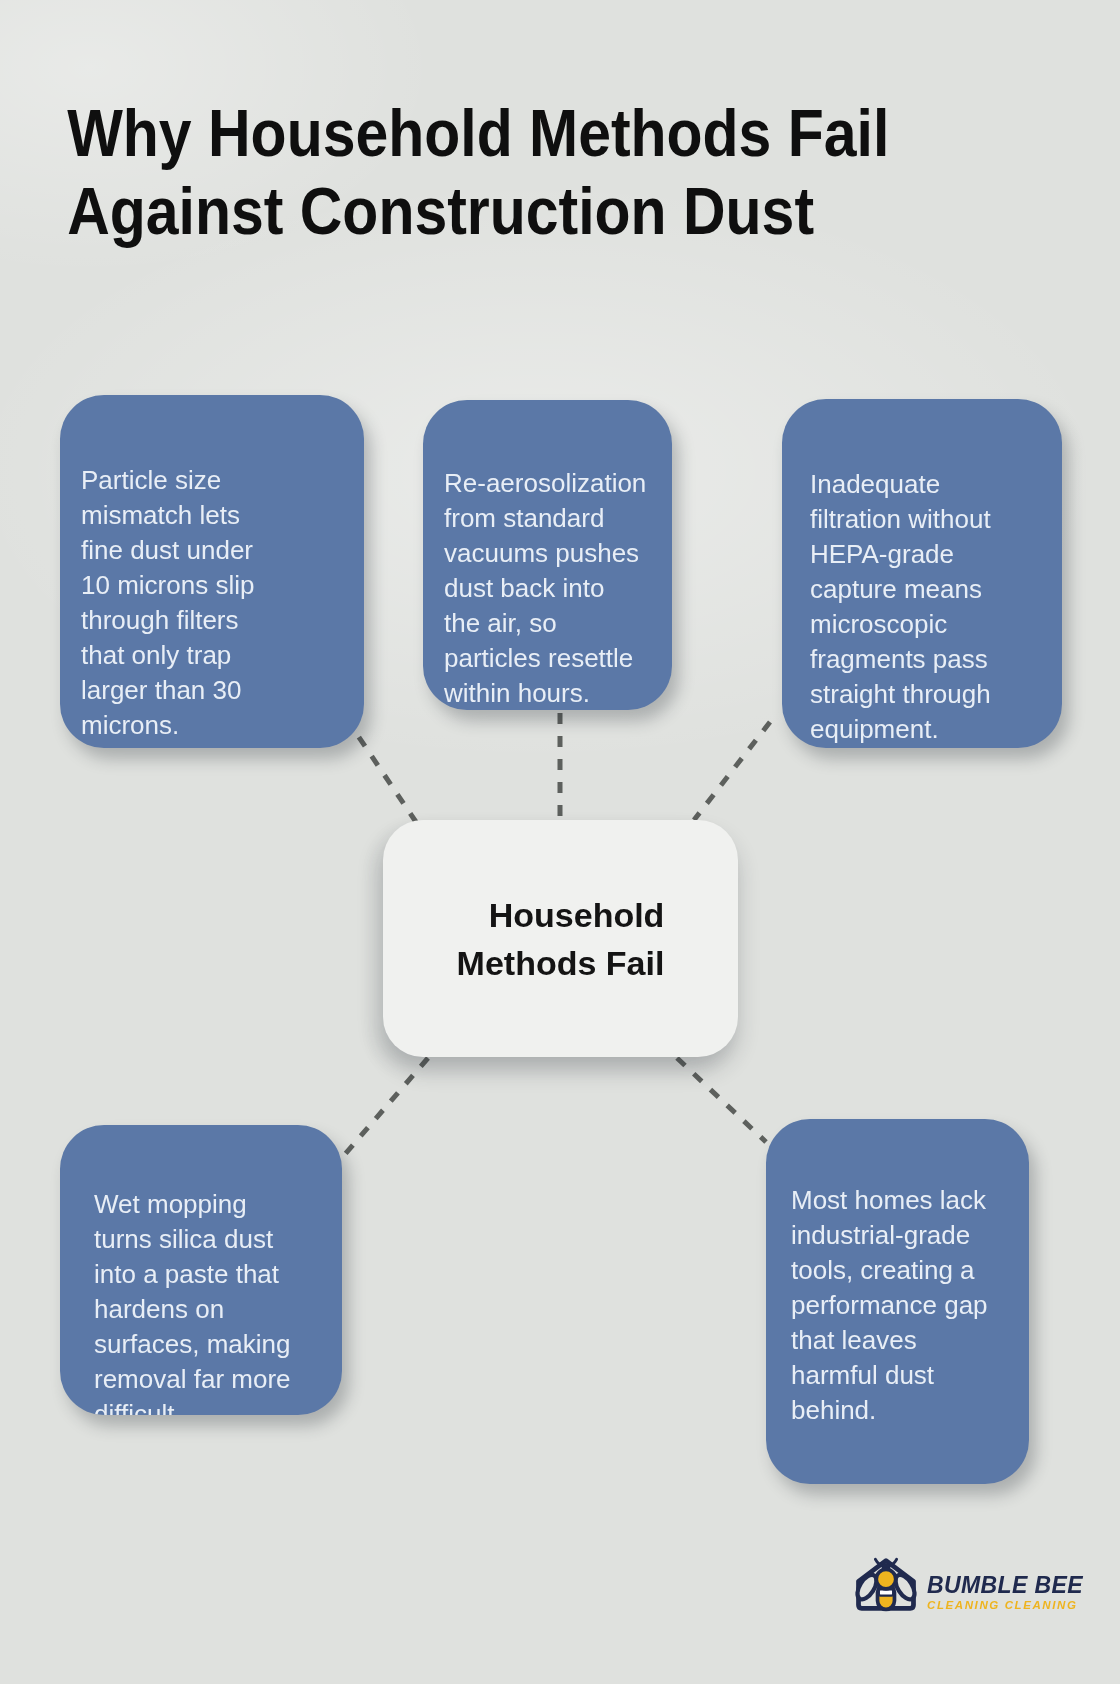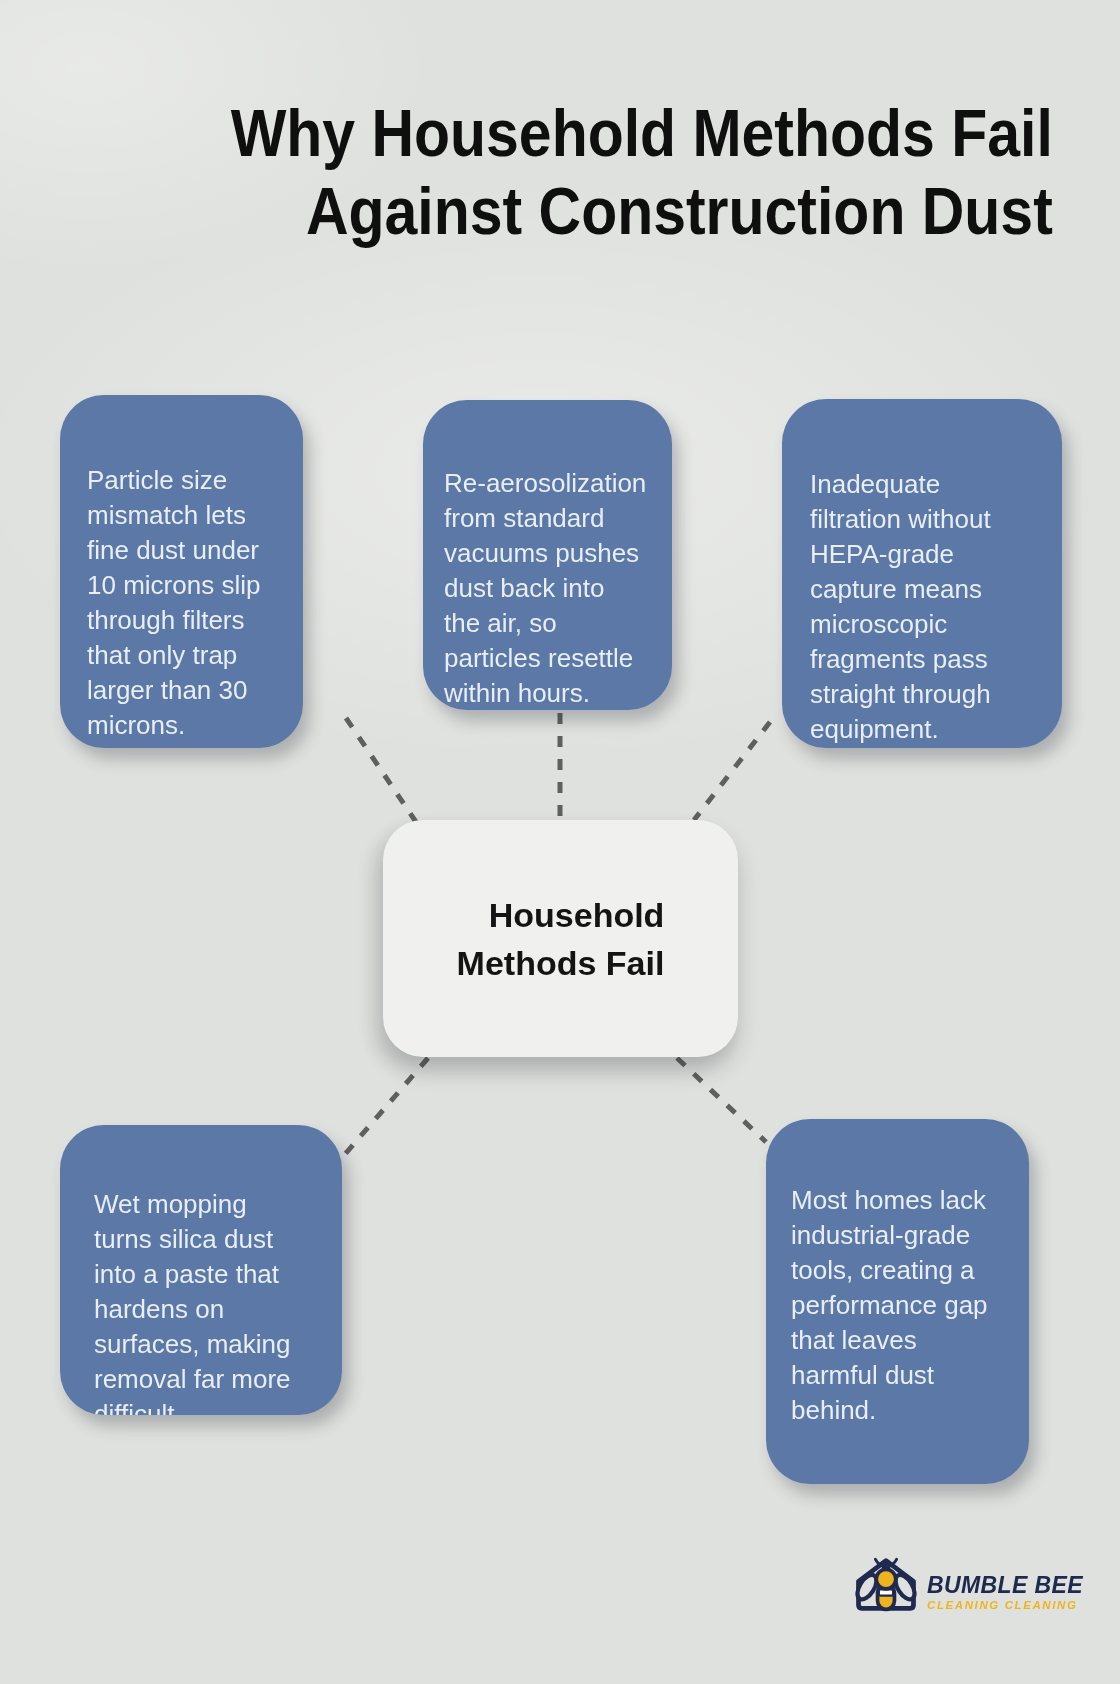--- a/index.html
+++ b/index.html
@@ -18,21 +18,21 @@
     width:1120px;height:1684px;
     margin:0 auto;
     overflow:hidden;
     background:
       radial-gradient(820px 420px at 48% 28%, rgba(255,255,255,0.35) 0%, rgba(255,255,255,0) 70%),
       radial-gradient(500px 300px at 8% 4%, rgba(255,255,255,0.30) 0%, rgba(255,255,255,0) 70%),
       var(--background);
   }
   .title{
     position:absolute;left:0;right:0;top:94px;
-    margin:0;text-align:right;color:var(--title);
+    margin:0;text-align:left;color:var(--title);
     font-weight:bold;
   }
   .t-line{
     display:block;
     font-size:67px;line-height:78px;
     transform:scaleX(0.88);
     transform-origin:50% 50%;
     letter-spacing:0;
     white-space:nowrap;
   }
@@ -45,21 +45,21 @@
   }
   .node{
     position:absolute;box-sizing:border-box;overflow:hidden;
     background:var(--node-fill);
     border-radius:44px;
     color:var(--node-text);
     font-size:26px;line-height:35px;
     white-space:pre-line;
     box-shadow:7px 11px 16px rgba(40,45,55,0.28);
   }
-  .n1{left:60px;top:395px;width:243px;height:353px;padding:33px 18px 0 27px;}
+  .n1{left:60px;top:395px;width:304px;height:353px;padding:33px 18px 0 21px;}
   .n2{left:423px;top:400px;width:249px;height:310px;padding:31px 12px 0 21px;}
   .n3{left:782px;top:399px;width:280px;height:349px;padding:33px 14px 0 28px;}
   .n4{left:60px;top:1125px;width:282px;height:290px;padding:27px 14px 0 34px;}
   .n5{left:766px;top:1119px;width:263px;height:365px;padding:29px 10px 0 25px;}
   .center-node{
     position:absolute;left:383px;top:820px;width:355px;height:237px;
     box-sizing:border-box;
     background:var(--center-fill);
     border-radius:40px;
     box-shadow:0 14px 22px rgba(40,45,55,0.20), -10px 10px 18px rgba(40,45,55,0.10);

